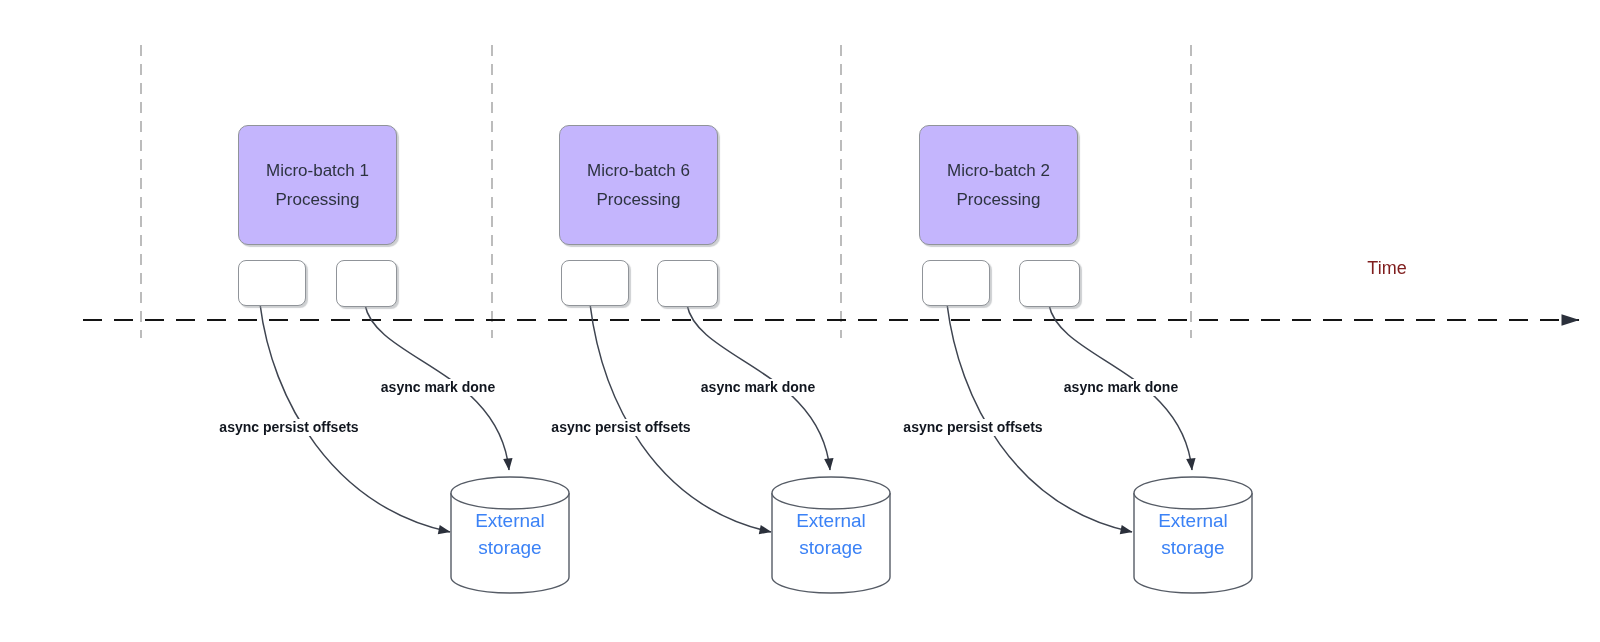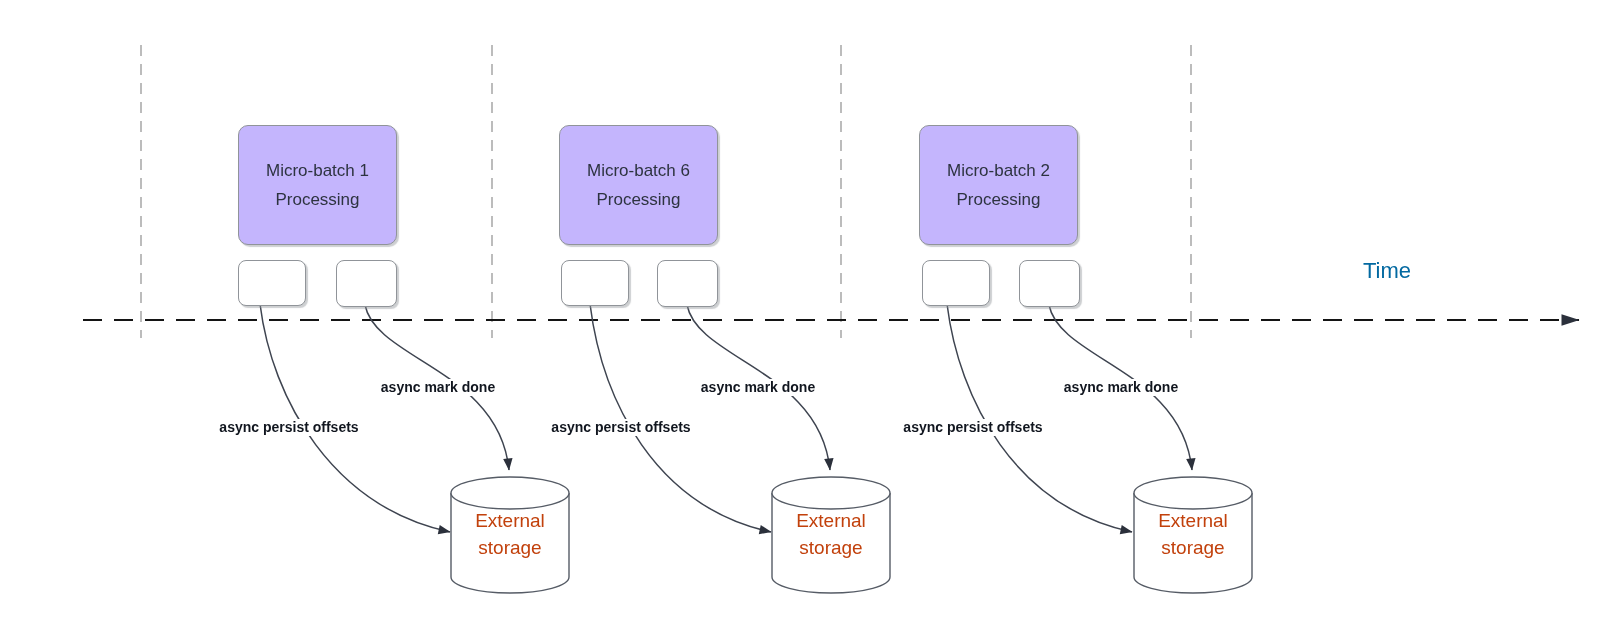--- a/index.html
+++ b/index.html
@@ -33,24 +33,24 @@
     white-space:nowrap;
     font-size:14px;font-weight:bold;color:#11161f;
     background:#ffffff;
     padding:0 2px;
     line-height:17px;
     text-align:center;
   }
   .storage-text{
     width:118px;
     text-align:center;
-    font-size:19px;line-height:27px;color:#c2410c;
+    font-size:19px;line-height:27px;color:#3b82f6;
   }
   .time-label{
-    font-size:22px;color:#0369a1;
+    font-size:18px;color:#7f1d1d;
     transform:translateX(-50%);
     white-space:nowrap;
   }
 </style>
 </head>
 <body>
 
 <div id="canvas">
 
   <svg id="diagram-svg" viewBox="0 0 1600 642">

